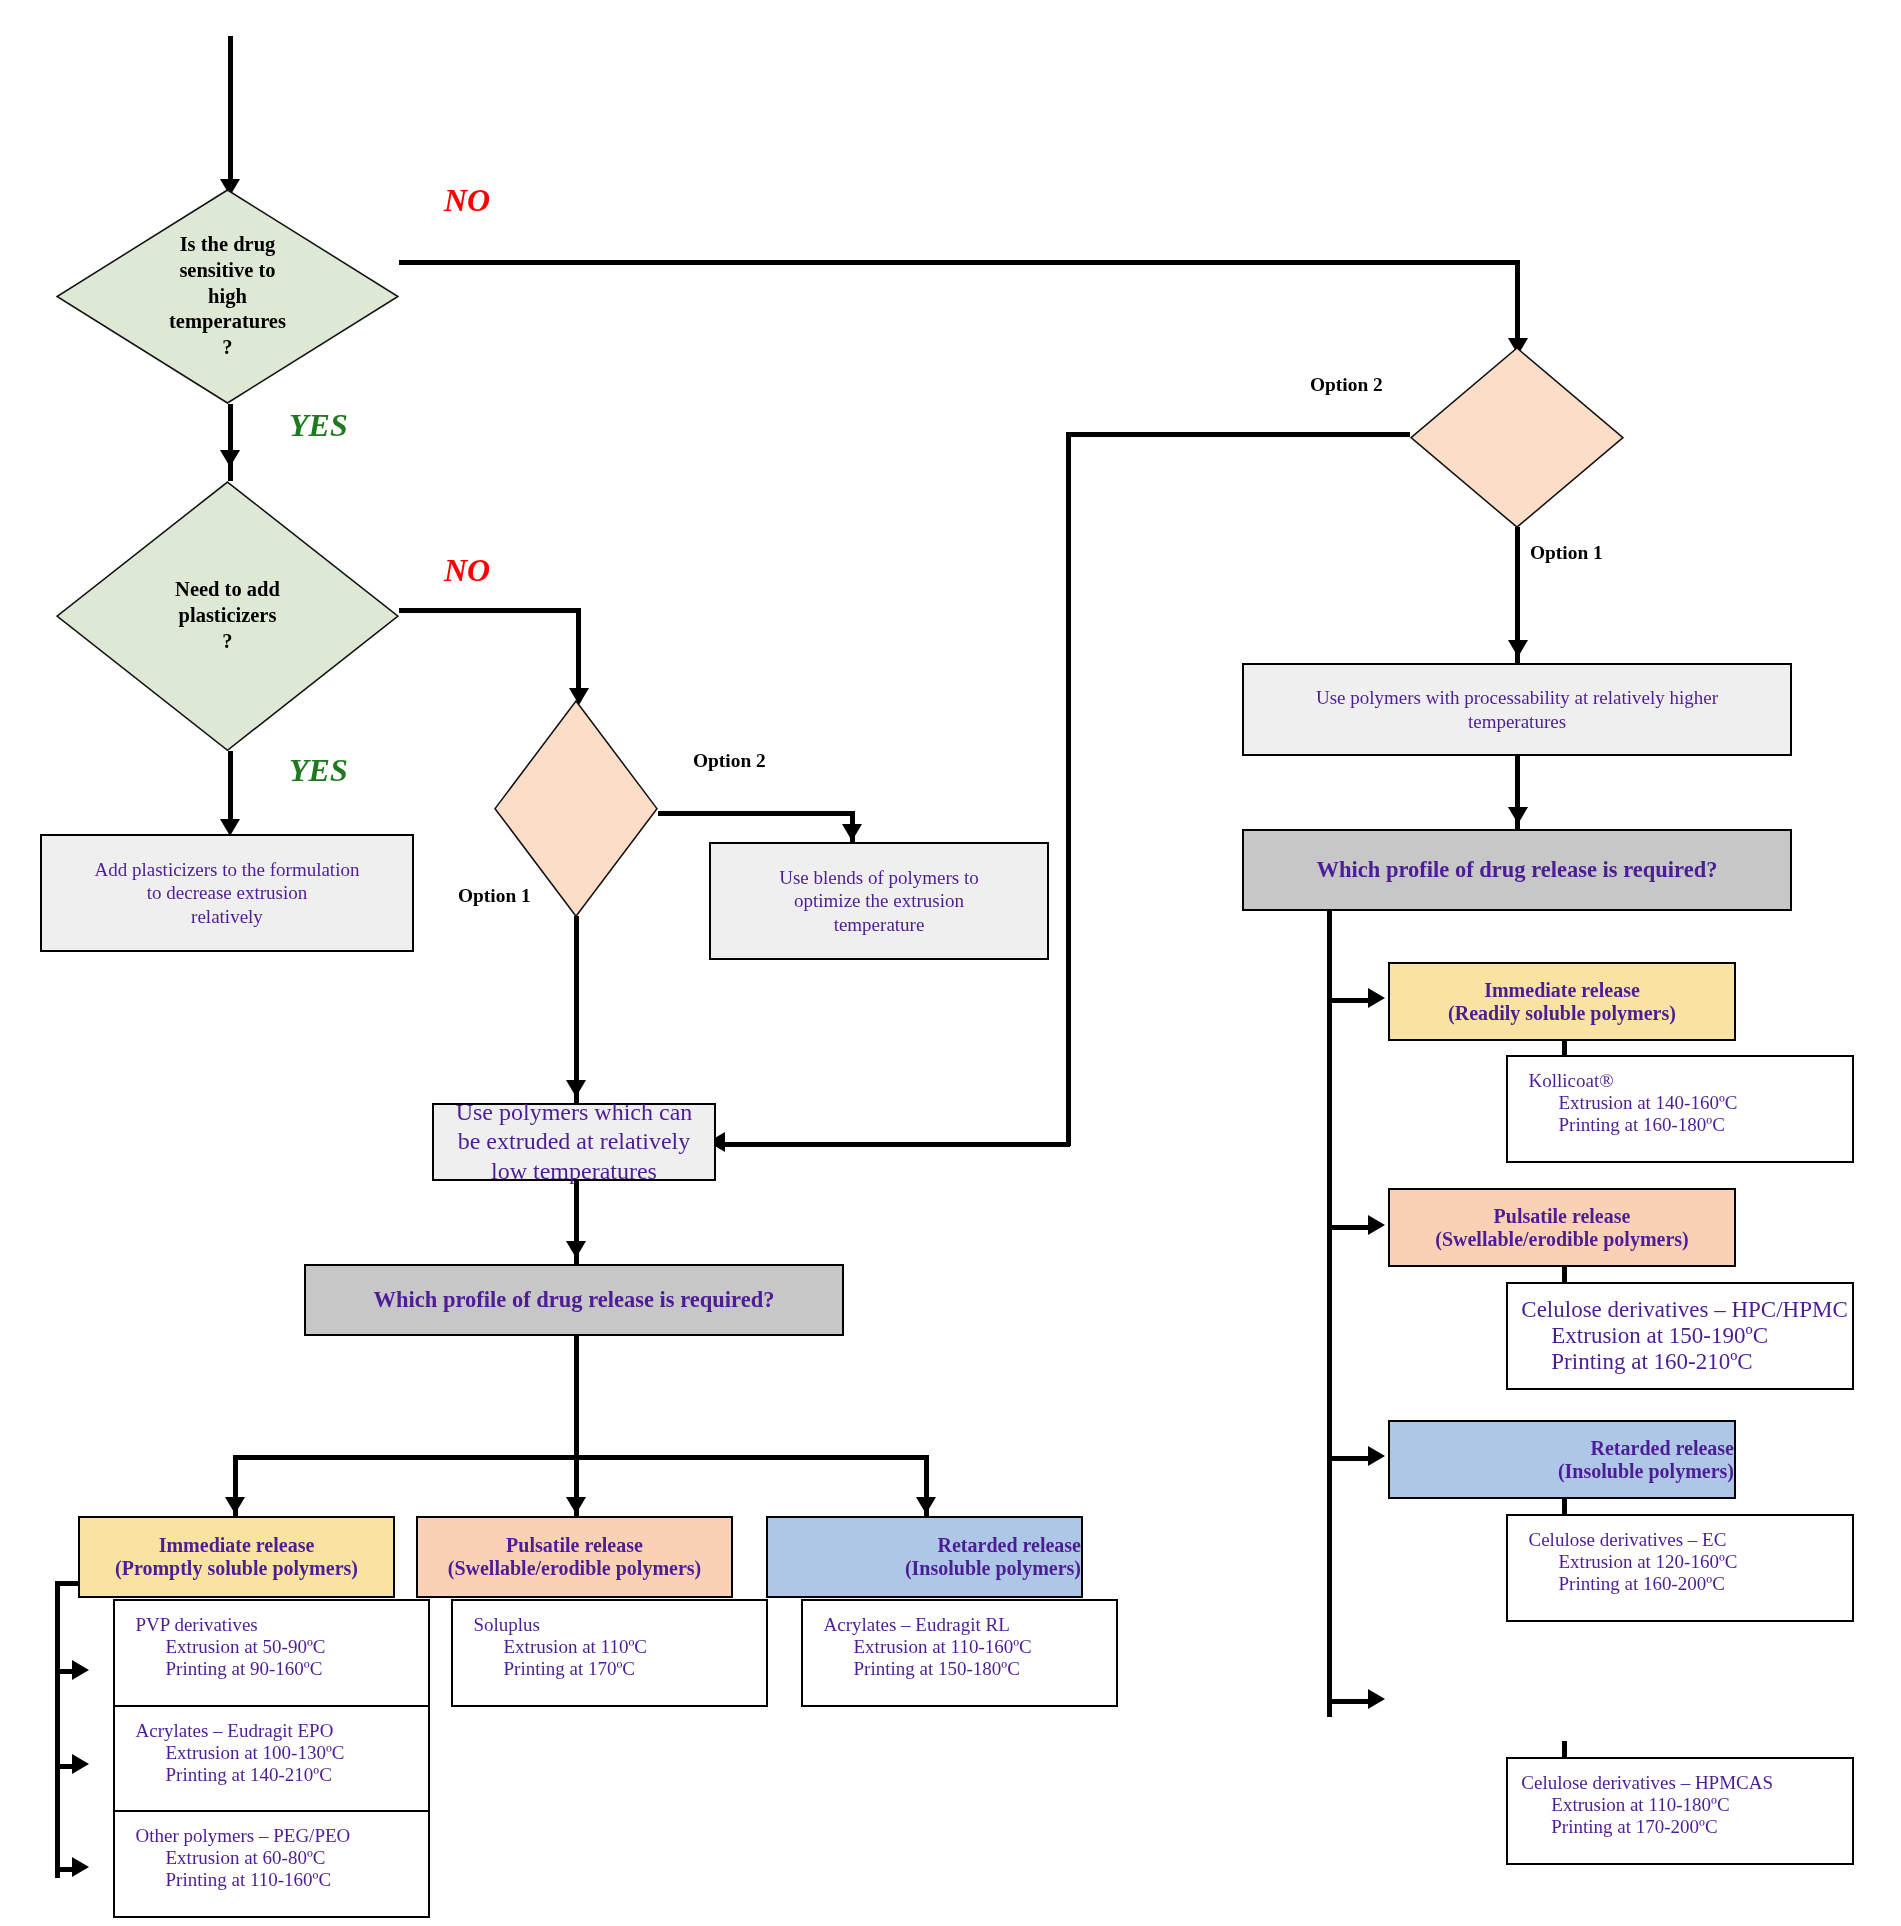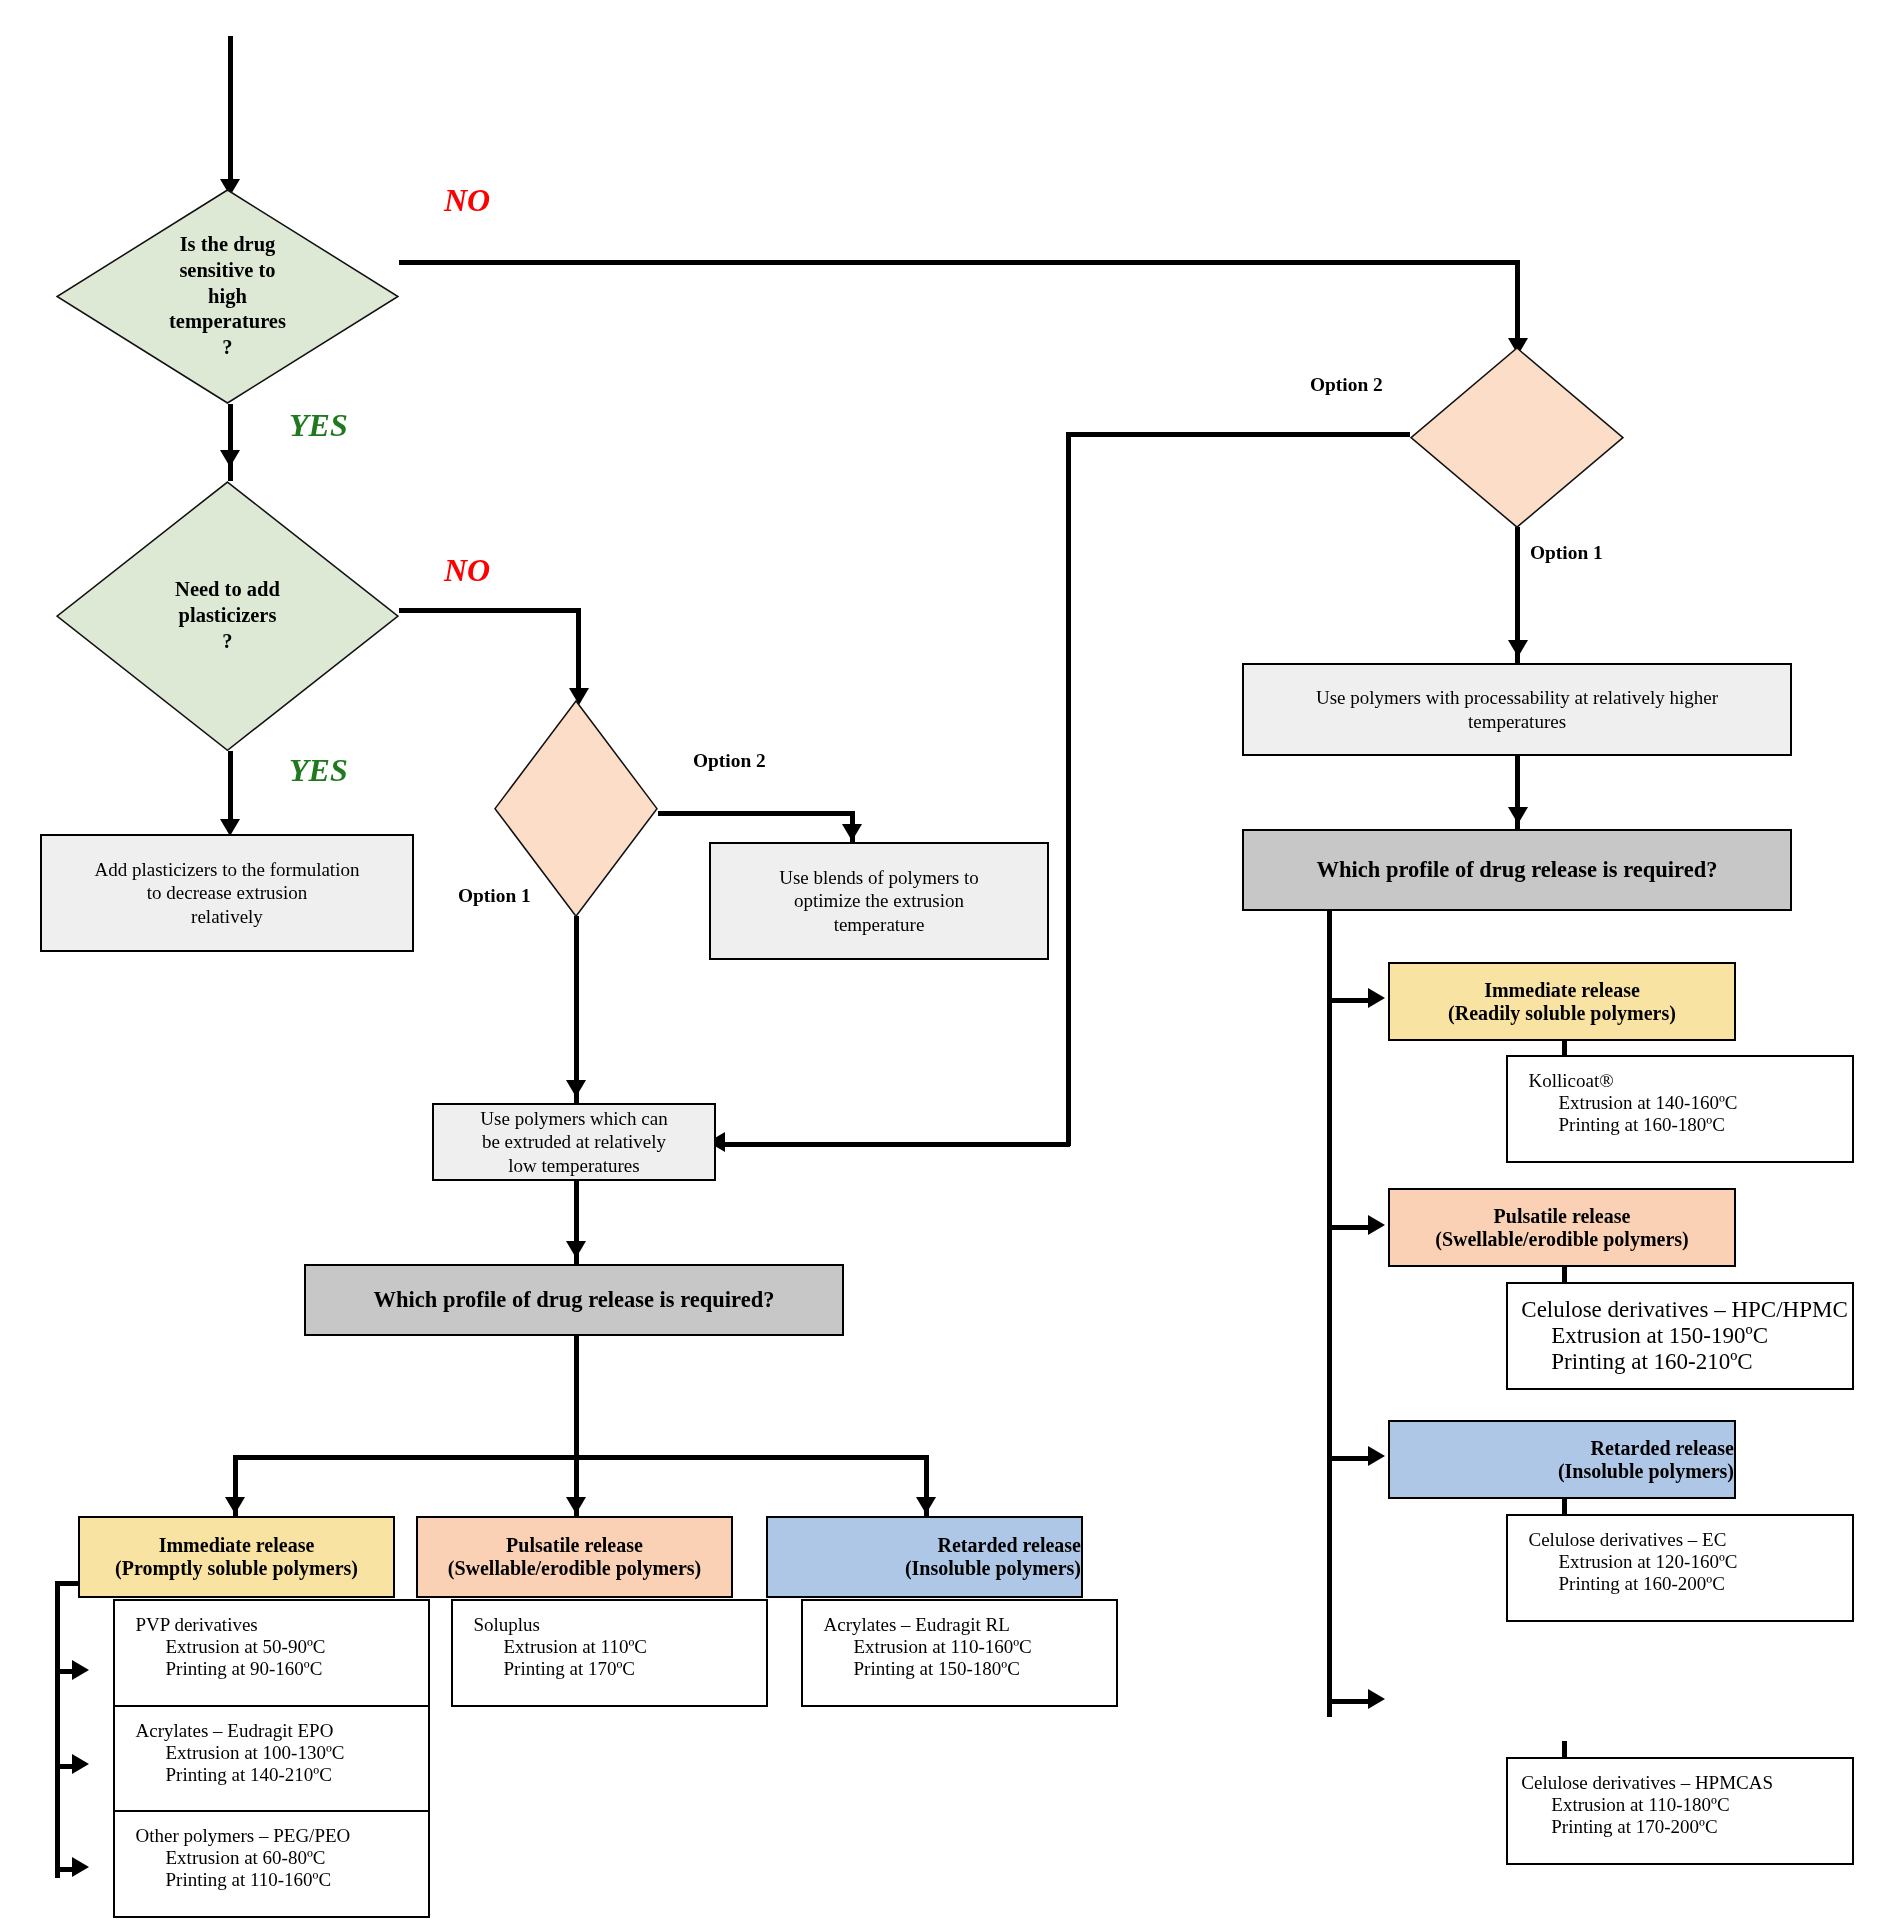--- a/index.html
+++ b/index.html
@@ -1,21 +1,21 @@
 <!DOCTYPE html>
 <html style="font-size:8.2px"><head>
 <meta charset="utf-8">
 <style>
   html,body{margin:0;padding:0;background:#ffffff;}
   body{font-family:"Liberation Serif", serif;}
   #canvas{position:relative;width:1901px;height:1926px;background:#ffffff;overflow:hidden;}
 
   
   .node{position:absolute;box-sizing:border-box;display:flex;align-items:center;
-        justify-content:center;text-align:center;color:#000000;}
+        justify-content:center;text-align:center;color:#4c1d95;}
   .node .txt{white-space:pre-line;line-height:1.22;}
 
   
   .rect{border:2.6px solid #000;background:#efefef;}
   .rect-grey{border:2.6px solid #000;background:#c7c7c7;}
 
   
   .rect-yellow{border:2.6px solid #000;background:#f9e3a2;}
   .rect-orange{border:2.6px solid #000;background:#fad1b4;}
   .rect-blue  {border:2.6px solid #000;background:#aec7e6;align-items:flex-end;}
@@ -176,21 +176,21 @@
 to decrease extrusion
 relatively</div>
   </div>
 
   <div class="node rect" style="left:709px;top:842px;width:340px;height:118px;font-size:19px;text-align:center;">
     <div class="txt">Use blends  of polymers  to
 optimize the extrusion
 temperature</div>
   </div>
 
-  <div class="node rect" style="left:432px;top:1103px;width:284px;height:78px;font-size:19px;">
+  <div class="node rect" style="left:432px;top:1103px;width:284px;height:78px;font-size:24px;">
     <div class="txt">Use polymers which  can
 be extruded at relatively
 low temperatures</div>
   </div>
 
   <div class="node rect" style="left:1242px;top:663px;width:550px;height:93px;font-size:19px;">
     <div class="txt">Use polymers  with processability at relatively higher
 temperatures</div>
   </div>
 

